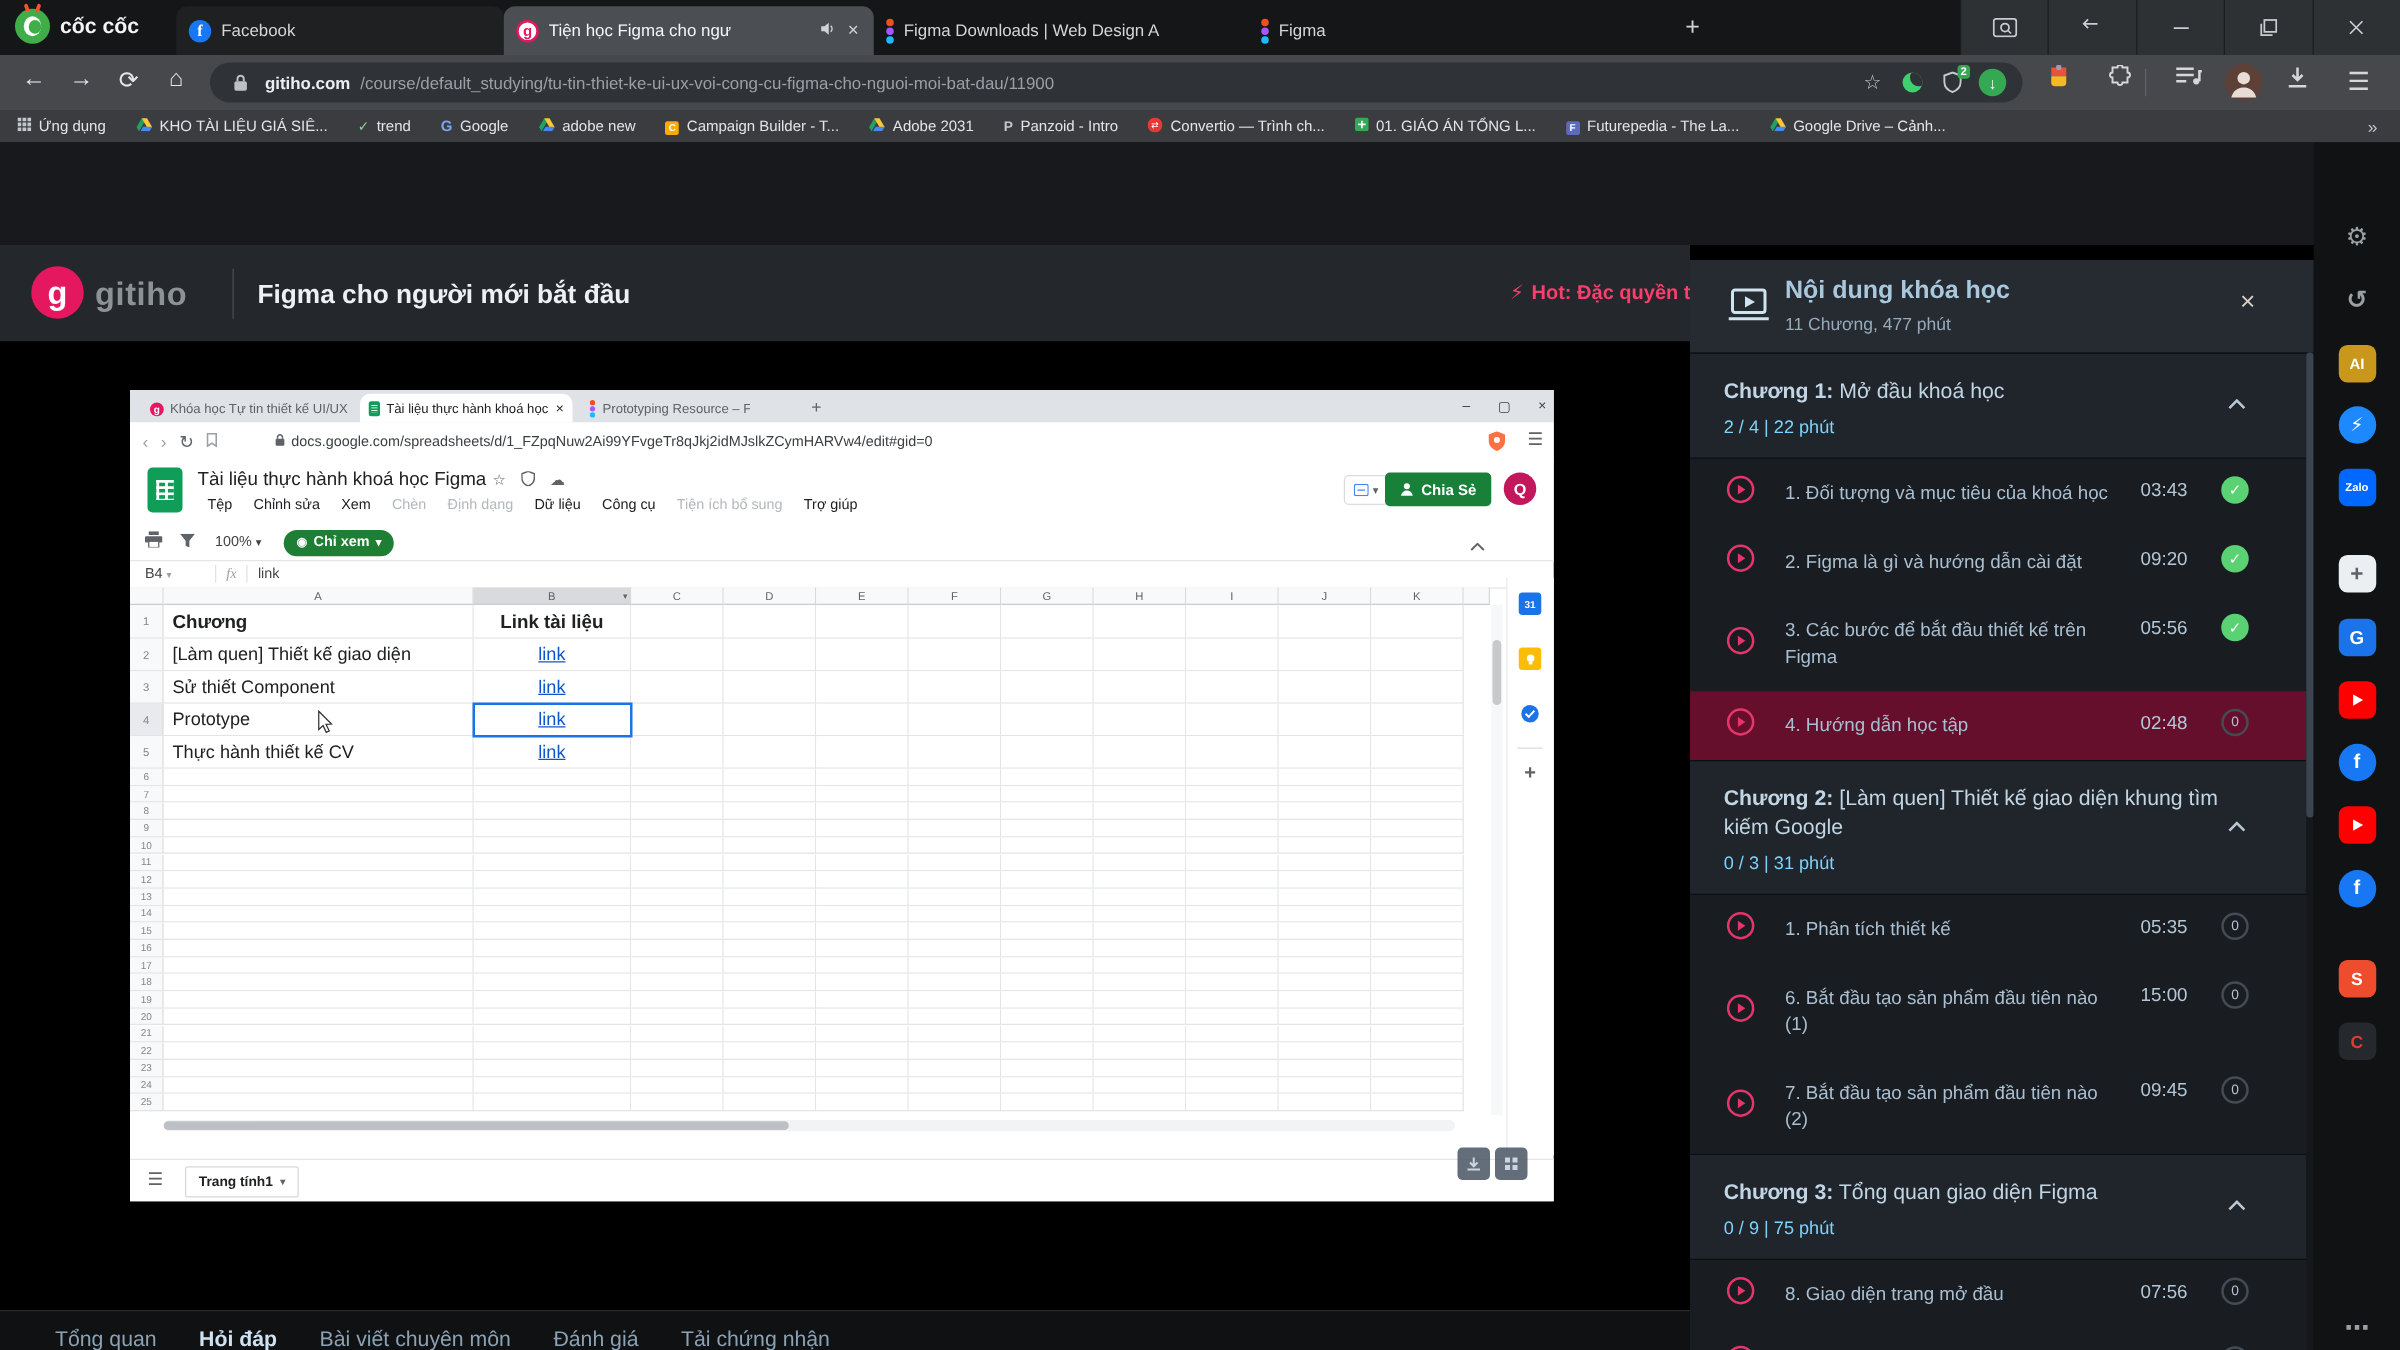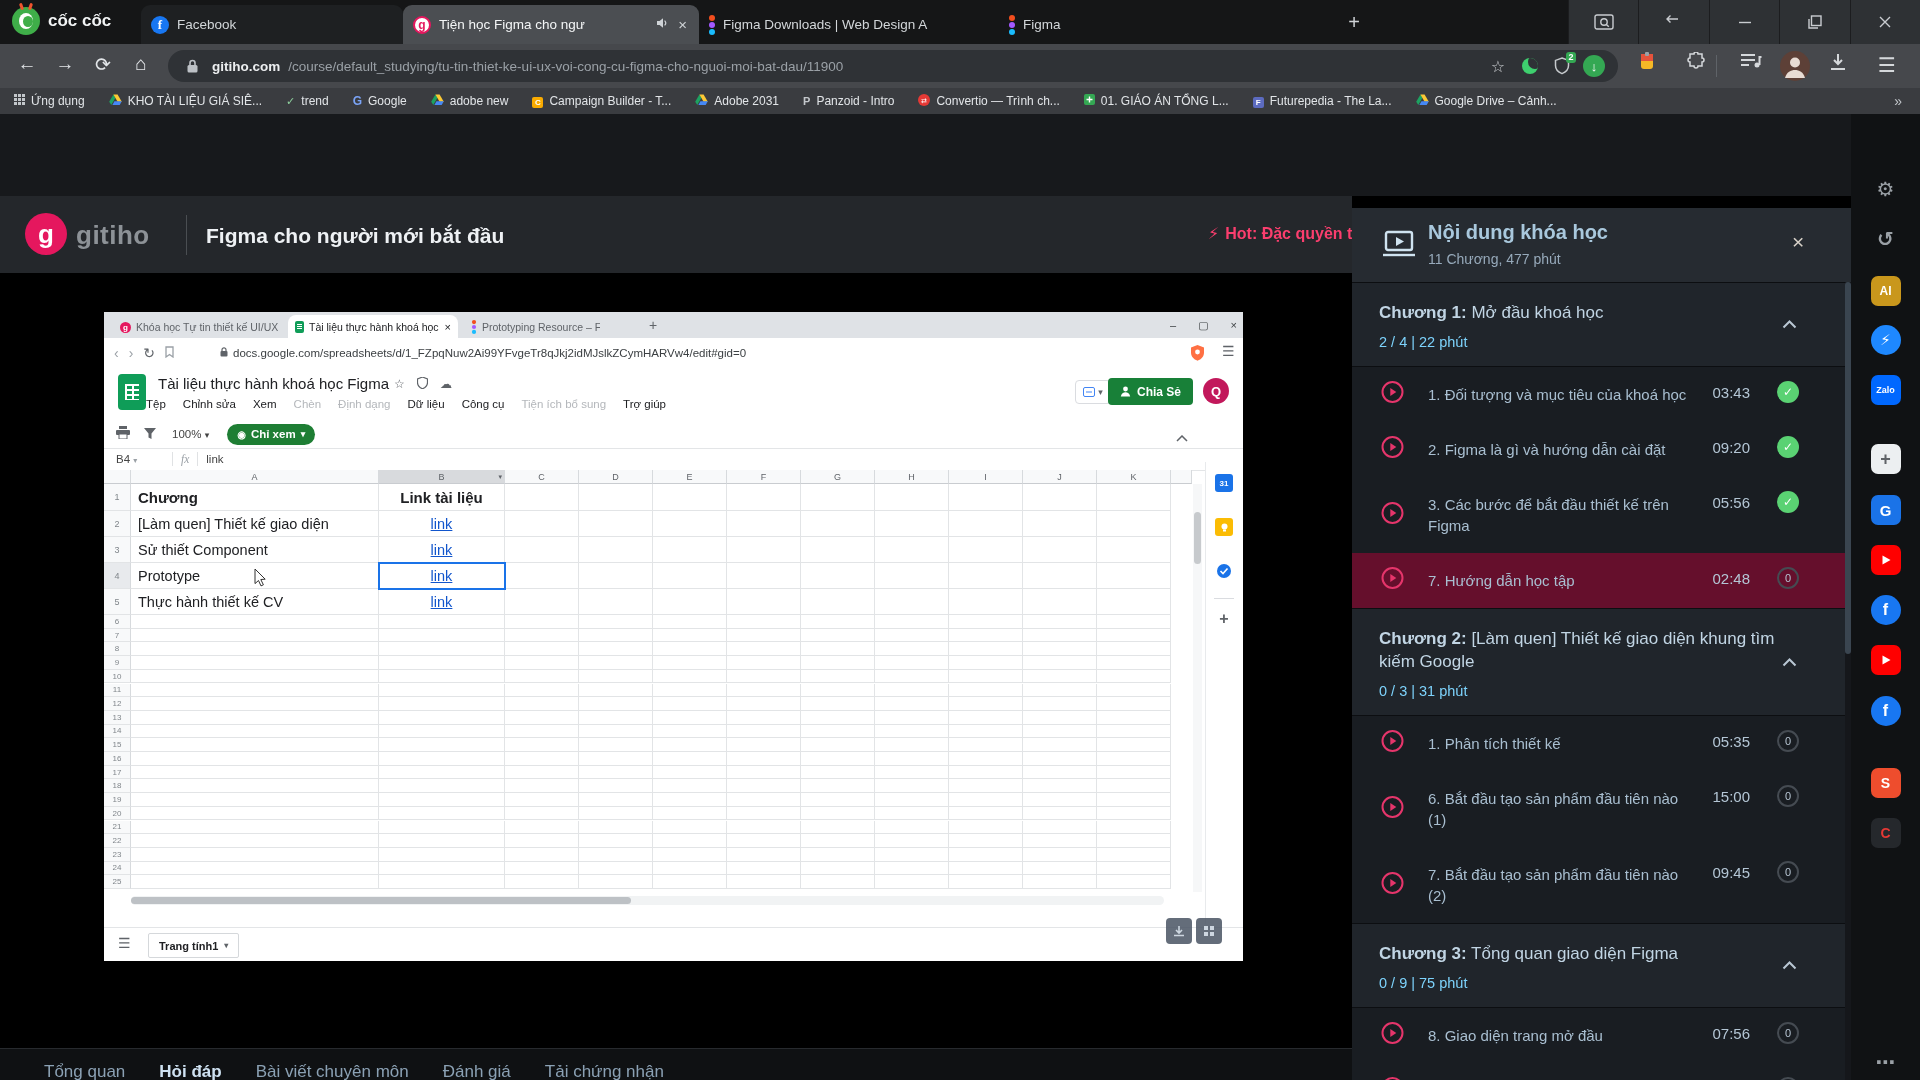--- a/index.html
+++ b/index.html
@@ -90,21 +90,21 @@
   #g-addr .mini-nav.dark{color:#5f6368;}
   #g-url{color:#3c4043;font-size:11.5px;margin-left:46px;white-space:nowrap;overflow:hidden;width:850px;}
   #g-shield{position:absolute;left:1086px;top:7px;}
   #g-menu{position:absolute;left:1118px;top:5px;color:#5f6368;font-size:14px;}
   #g-head{position:absolute;left:0;top:56px;width:1139px;height:52px;background:#fff;}
   #g-logo{position:absolute;left:14px;top:6px;width:28px;height:36px;border-radius:4px;background:#0f9d58;}
   #g-logo:before{content:"";position:absolute;left:7px;top:10px;width:14px;height:16px;
     background:linear-gradient(#fff 2px,transparent 2px) 0 0/14px 5px, linear-gradient(90deg,#fff 2px,transparent 2px) 0 0/7px 16px;}
   #g-title{position:absolute;left:54px;top:7px;font-size:15px;color:#202124;}
   .g-title-ic{position:absolute;top:9px;color:#5f6368;font-size:12px;}
-  #g-menubar{position:absolute;left:42px;top:30px;display:flex;gap:17px;font-size:11.5px;color:#202124;}
+  #g-menubar{position:absolute;left:62px;top:30px;display:flex;gap:17px;font-size:11.5px;color:#202124;}
   #g-menubar .dis{color:#b4b7bb;}
   #g-quick{position:absolute;right:132px;top:12px;width:34px;height:22px;border:1px solid #dadce0;border-radius:4px;
     display:flex;align-items:center;justify-content:center;gap:3px;color:#1a73e8;font-size:11px;}
   #g-quick .car{color:#5f6368;font-size:9px;}
   #g-share{position:absolute;right:50px;top:10px;height:27px;background:#188038;border-radius:4px;color:#fff;
     font-size:12px;font-weight:bold;display:flex;align-items:center;gap:6px;padding:0 12px;}
   #g-avatar{position:absolute;right:14px;top:10px;width:26px;height:26px;border-radius:50%;background:#c2185b;
     color:#fff;font-size:13px;font-weight:bold;display:flex;align-items:center;justify-content:center;}
   #g-tools{position:absolute;left:0;top:108px;width:1139px;height:28px;background:#fff;border-bottom:1px solid #e3e5e7;
     display:flex;align-items:center;}
@@ -966,21 +966,21 @@
           </svg></span>
         <div class="les-label">3. Các bước để bắt đầu thiết kế trên Figma</div>
         <span class="les-time">05:56</span>
         <span class="les-status done">✓</span>
       </div>
       <div class="les active">
         <span class="play"><svg width="23" height="23" viewBox="0 0 23 23">
             <circle cx="11.5" cy="11.5" r="10" fill="none" stroke="#e5356b" stroke-width="2"></circle>
             <path d="M9.3 7.5l6 4-6 4z" fill="#e5356b"></path>
           </svg></span>
-        <div class="les-label">7. Hướng dẫn học tập</div>
+        <div class="les-label">4. Hướng dẫn học tập</div>
         <span class="les-time">02:48</span>
         <span class="les-status zero">0</span>
       </div>
       <div class="ch-head">
         <div class="ch-title"><span class="b">Chương 2:</span><span> [Làm quen] Thiết kế giao diện khung tìm kiếm Google</span></div>
         <div class="ch-meta">0 / 3   |   31 phút</div>
         <span class="ch-chev"><svg width="15" height="9" viewBox="0 0 15 9">
             <path d="M1.5 7.5l6-6 6 6" stroke="#b9c7d4" stroke-width="2" fill="none"></path>
           </svg></span>
       </div>

